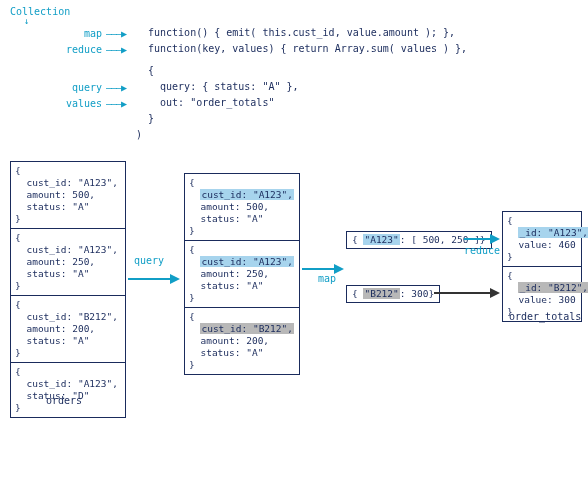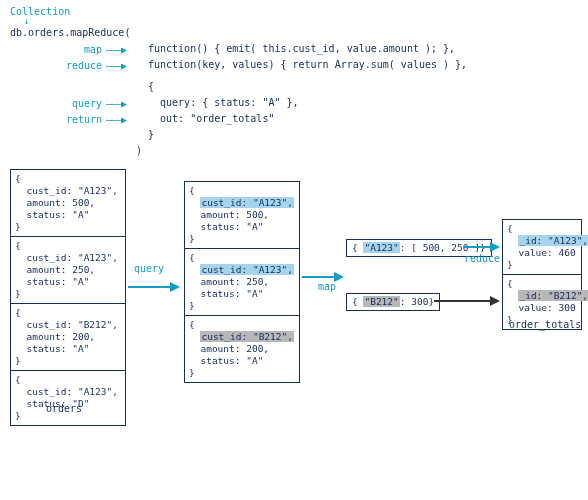--- a/index.html
+++ b/index.html
@@ -5,21 +5,21 @@
   * { box-sizing: border-box; }
   body {
     margin: 0;
     padding: 6px;
     font-family: "Consolas", "Monaco", monospace;
     font-size: 10px;
     color: #1a2b5c;
     background: #fff;
     width: 588px;
   }
-  .code-section { margin-left: 4px; margin-bottom: 4px; }
+  .code-section { margin-left: 4px; margin-bottom: 12px; }
   .collection-label { color: #119ec6; font-size: 10px; margin-bottom: 1px; }
   .collection-arrow { color: #119ec6; margin-left: 14px; line-height: 7px; font-size: 9px; }
   .code-line { color: #1a2b5c; line-height: 16px; white-space: pre; }
   .label { color: #119ec6; }
   .arrow-h { color: #119ec6; letter-spacing: -1px; }
   .row { display: flex; align-items: center; }
   .lbl-col { width: 96px; text-align: right; padding-right: 4px; }
   .arr-col { width: 42px; }
   .code-col { }
   
@@ -42,21 +42,20 @@
   .arrow-head { fill: #119ec6; }
   .arrow-path-dark { stroke: #333; stroke-width: 2; fill: none; }
   .arrow-head-dark { fill: #333; }
 </style>
 </head>
 <body>
 
 <div class="code-section">
   <div class="collection-label">Collection</div>
   <div class="collection-arrow">↓</div>
-  <div class="code-line">db.orders.mapReduce(</div>
 
   <div class="row">
     <div class="lbl-col label">map</div>
     <div class="arr-col arrow-h">———▶</div>
     <div class="code-col code-line">function() { emit( this.cust_id, value.amount ); },</div>
   </div>
   <div class="row">
     <div class="lbl-col label">reduce</div>
     <div class="arr-col arrow-h">———▶</div>
     <div class="code-col code-line">function(key, values) { return Array.sum( values ) },</div>
@@ -66,21 +65,21 @@
     <div class="lbl-col"></div>
       <div class="arr-col"></div>
     <div class="code-col code-line">{</div>
   </div>
   <div class="row">
     <div class="lbl-col label">query</div>
     <div class="arr-col arrow-h">———▶</div>
     <div class="code-col code-line">  query: { status: "A" },</div>
   </div>
   <div class="row">
-    <div class="lbl-col label">return</div>
+    <div class="lbl-col label">values</div>
     <div class="arr-col arrow-h">———▶</div>
     <div class="code-col code-line">  out: "order_totals"</div>
   </div>
   <div class="row">
     <div class="lbl-col"></div>
       <div class="arr-col"></div>
     <div class="code-col code-line">}</div>
   </div>
   <div class="row">
     <div class="lbl-col"></div>

